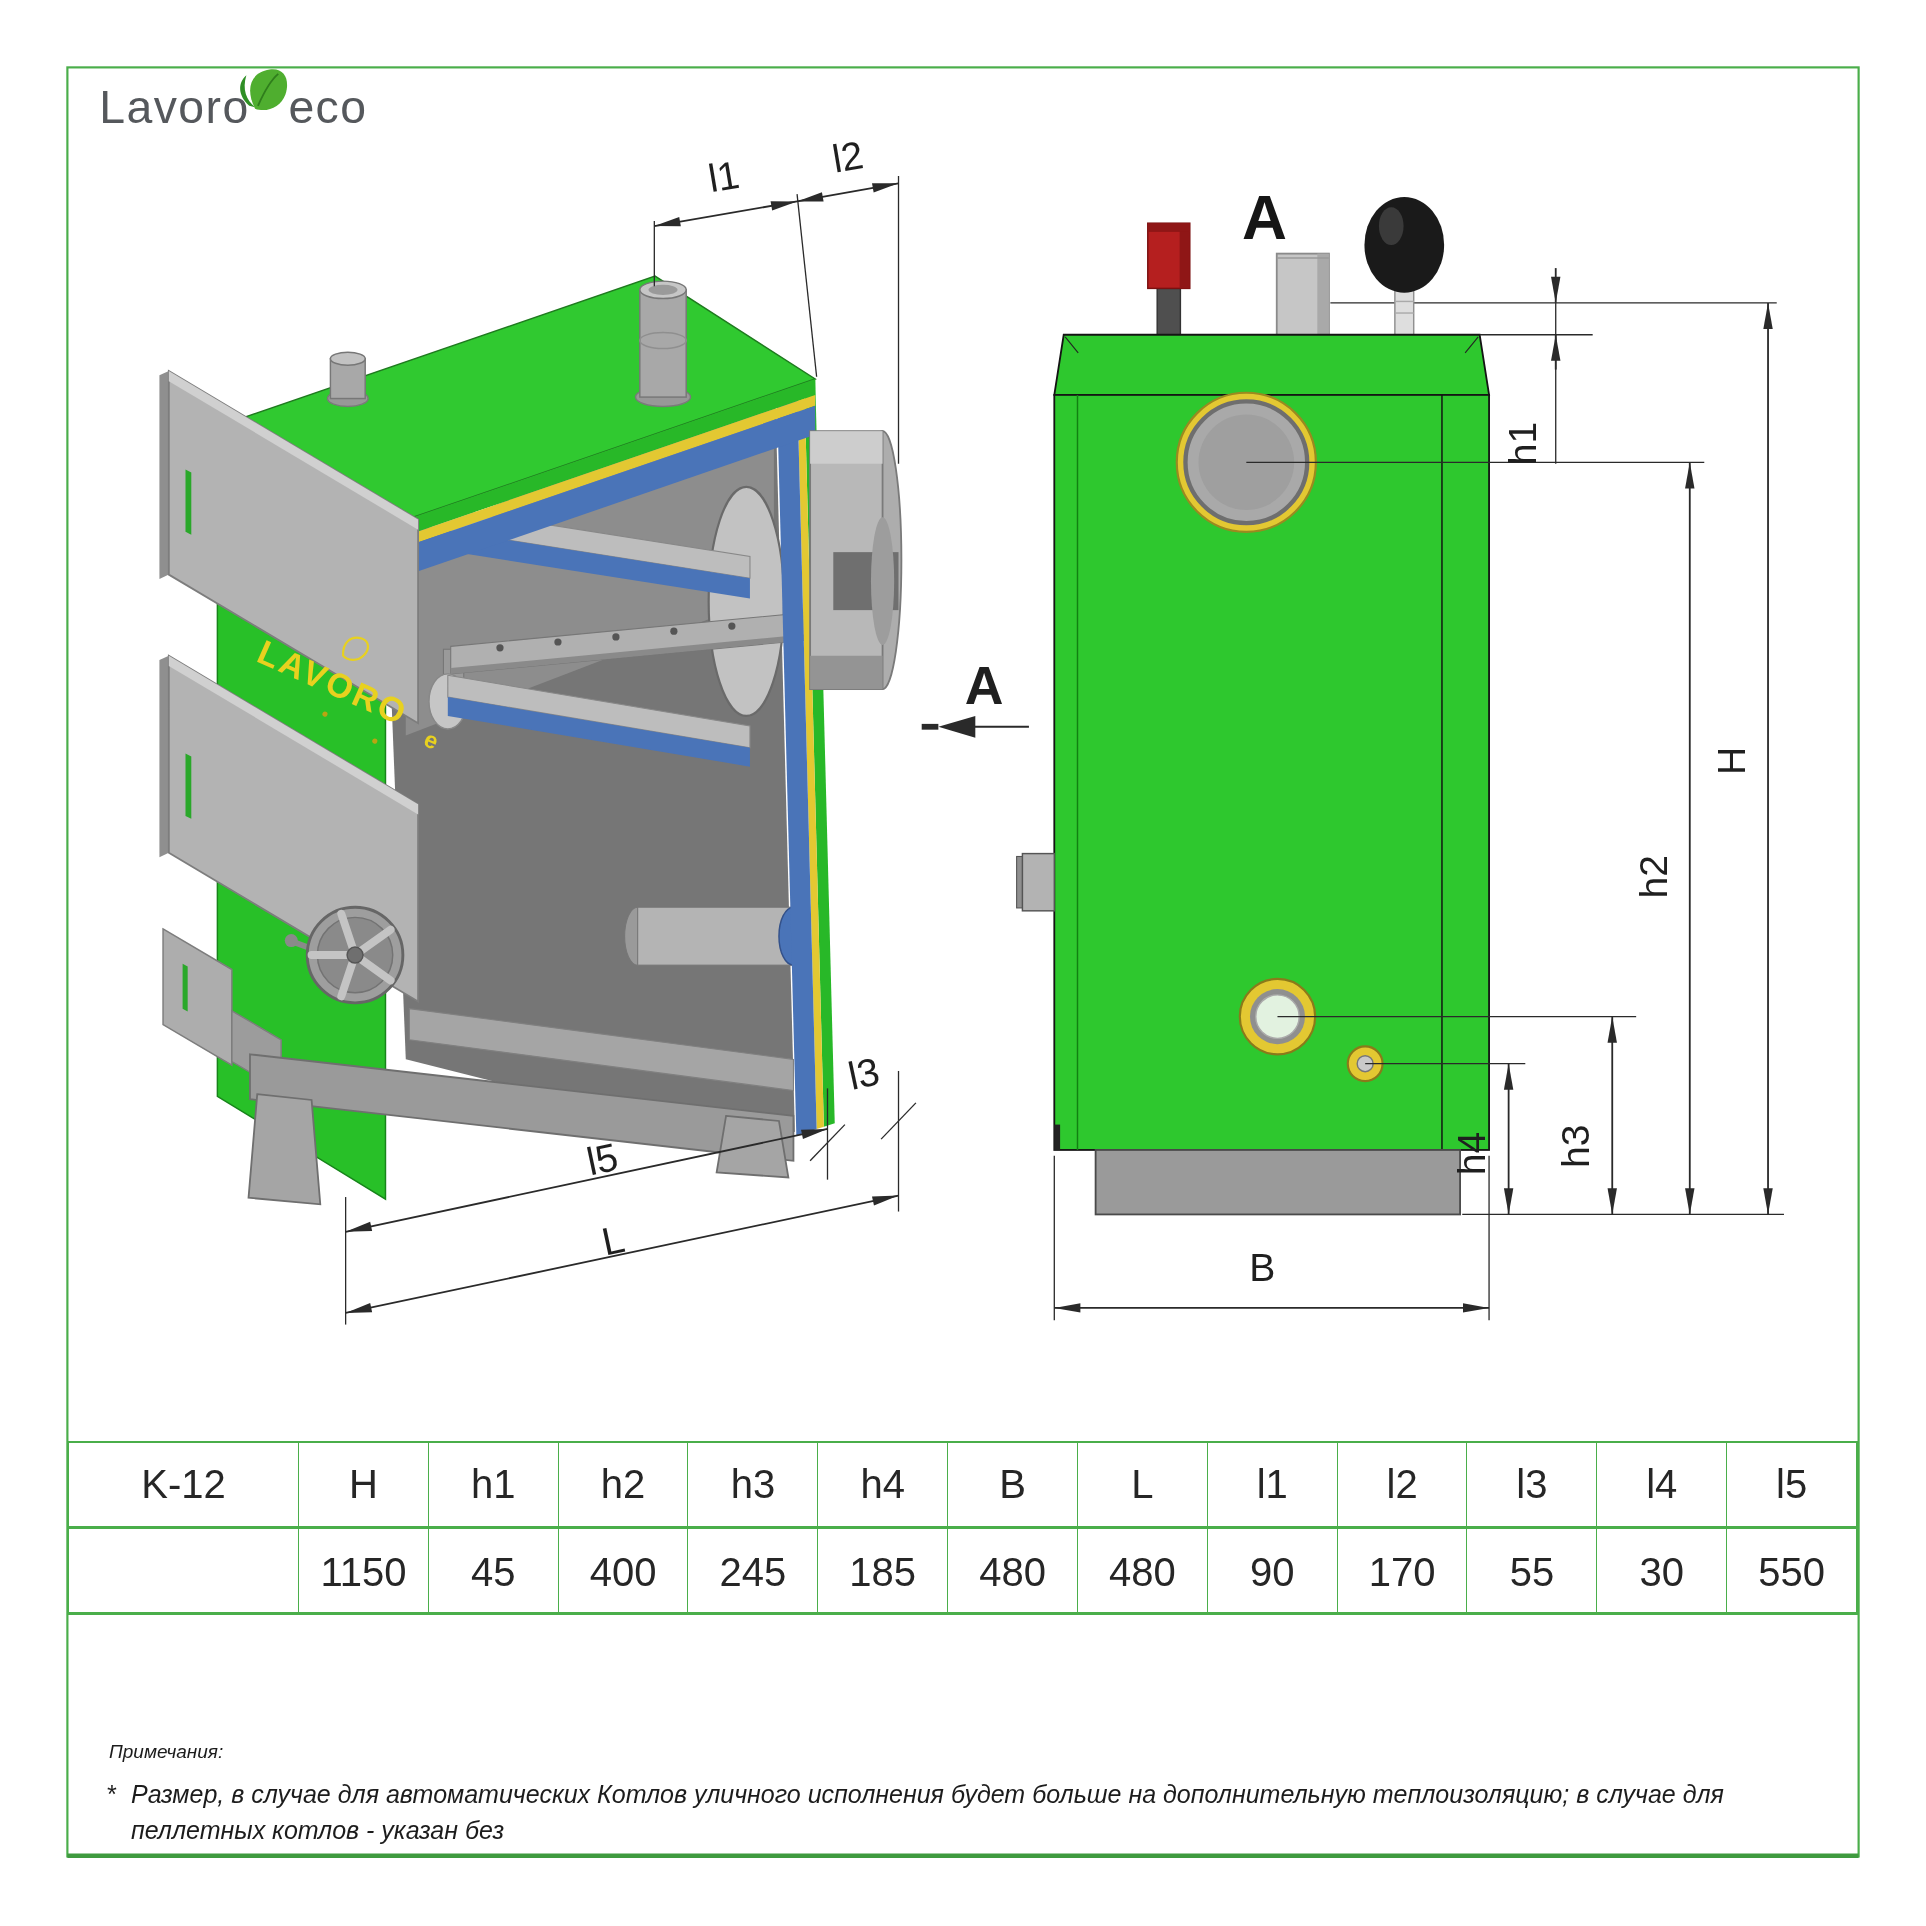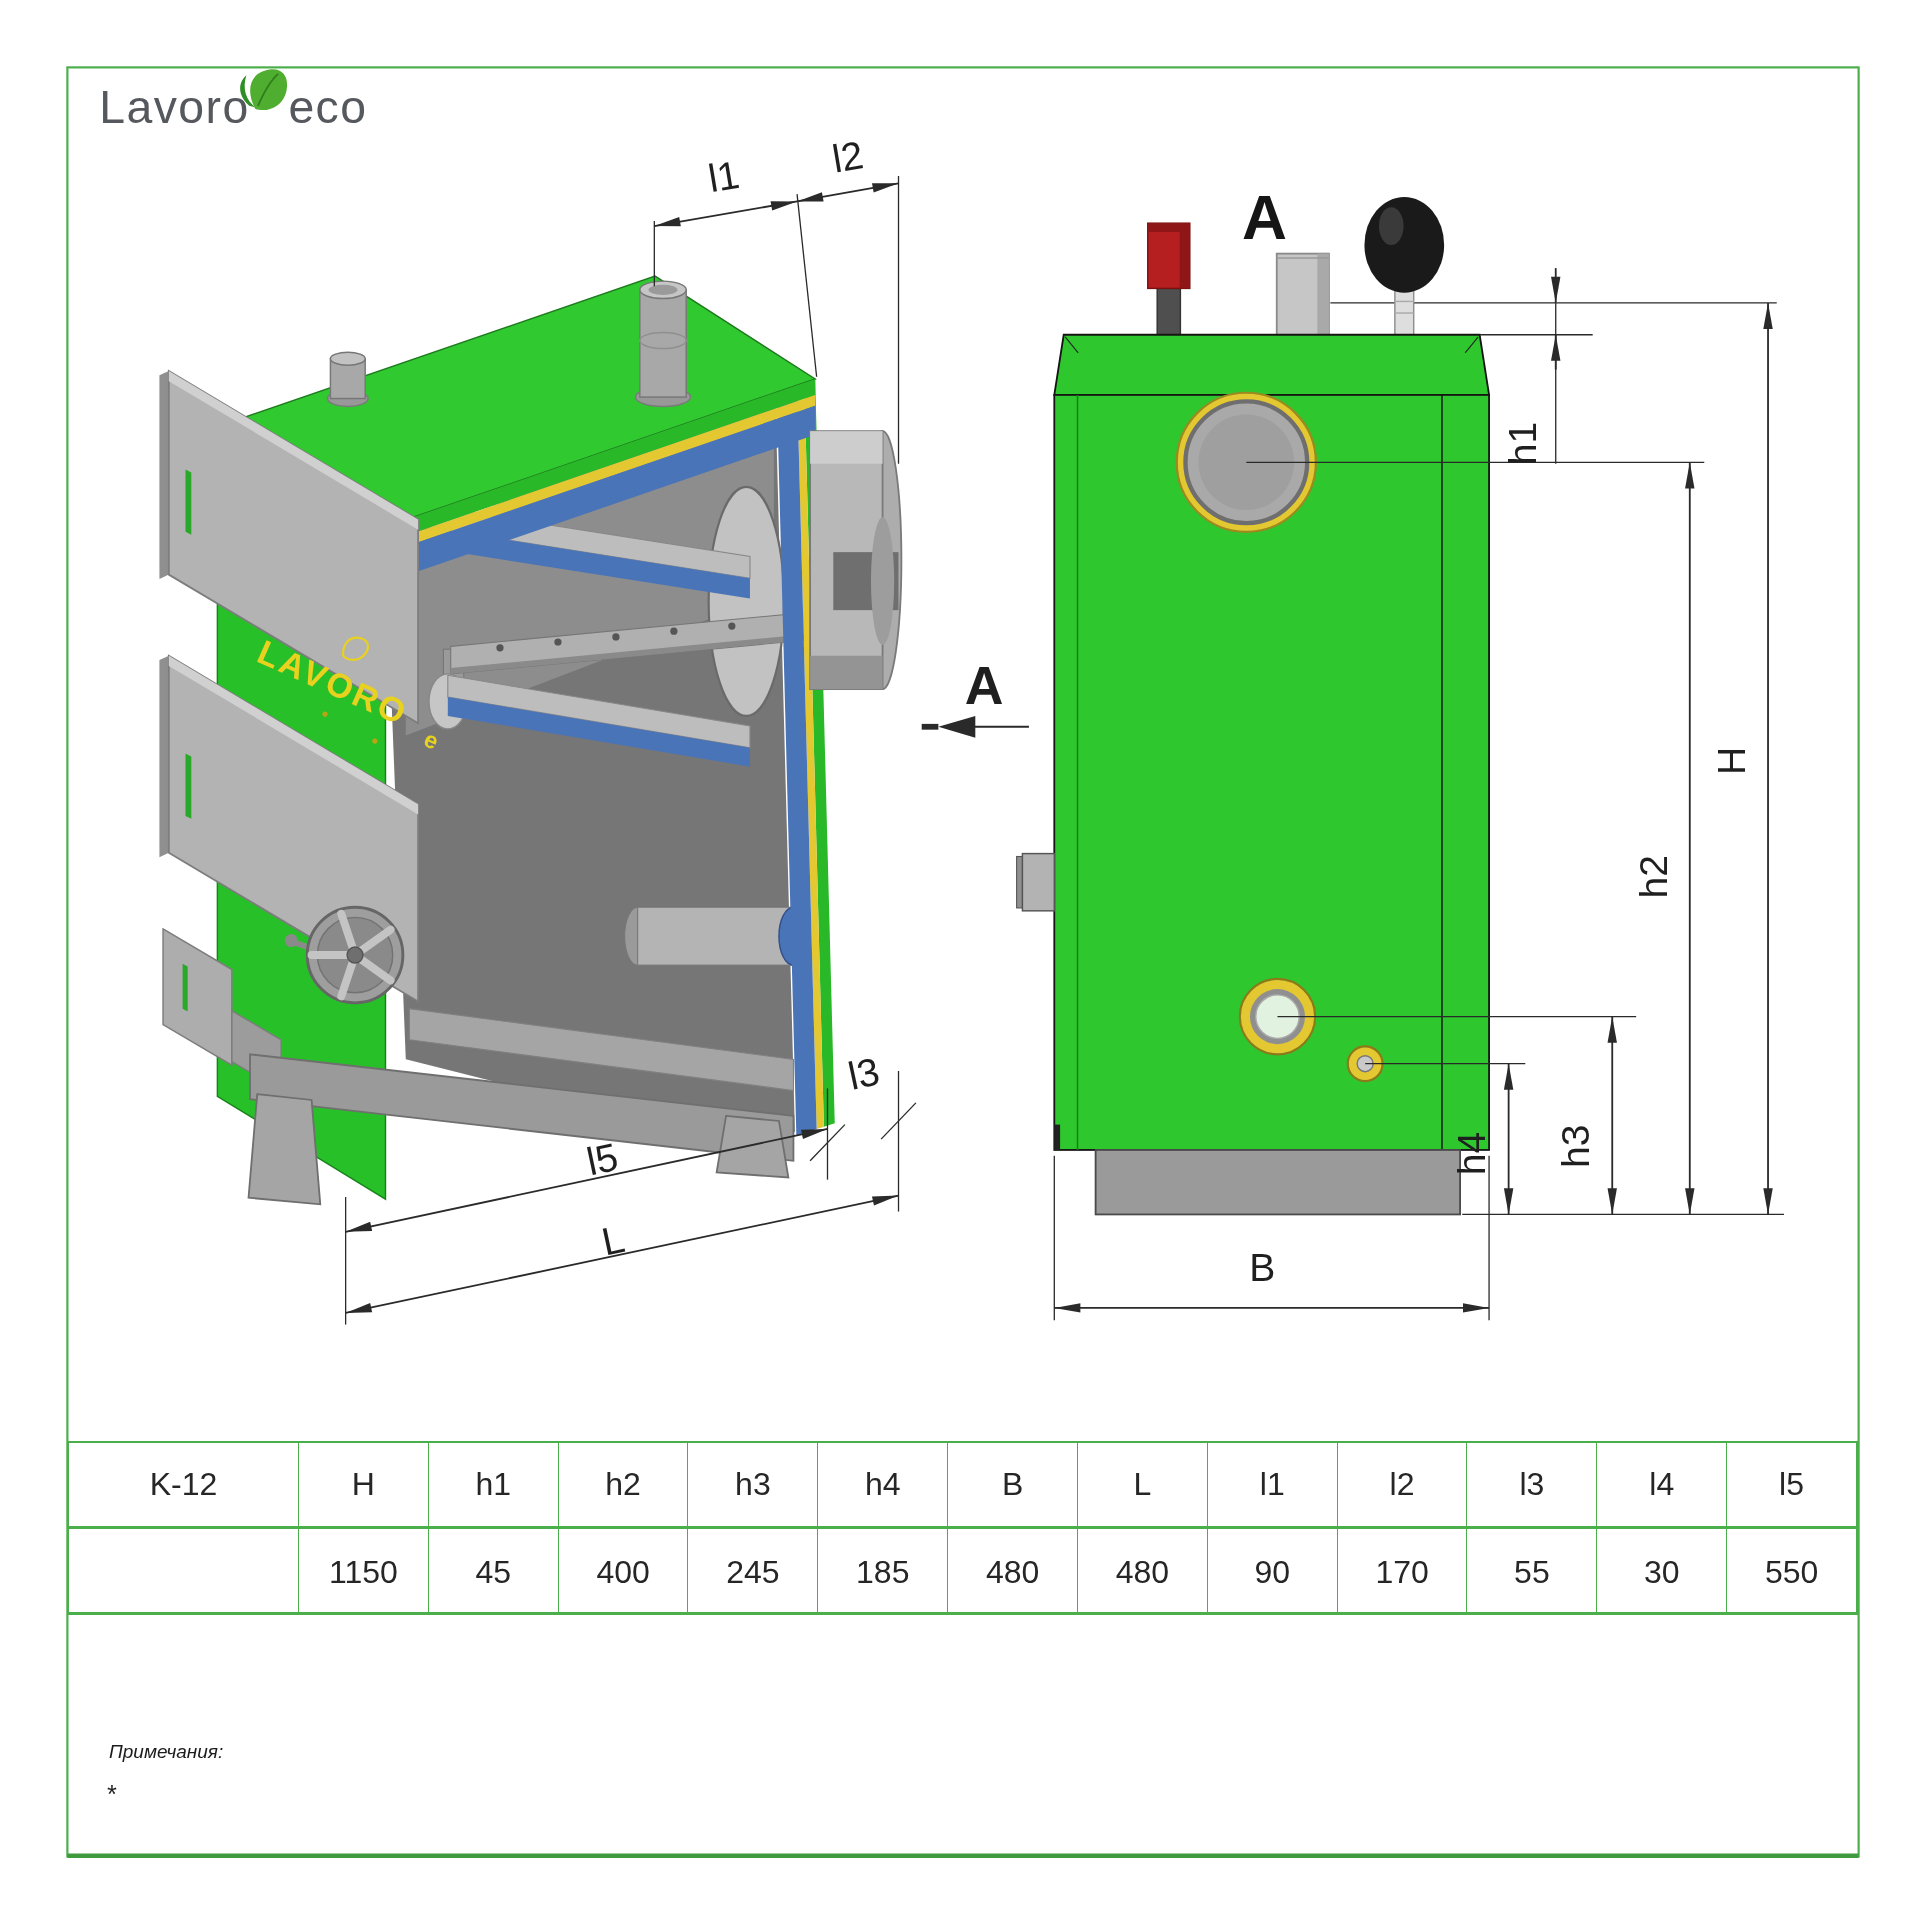--- a/index.html
+++ b/index.html
@@ -9,21 +9,21 @@
   .dim{stroke:#2a2a2a;stroke-width:2.5;marker-start:url(#arr);marker-end:url(#arr);}
   .dim1{stroke:#2a2a2a;stroke-width:2.5;marker-end:url(#arr);}
   .ext{stroke:#2a2a2a;stroke-width:1.8;}
   .thin{stroke:#2a2a2a;stroke-width:1.8;fill:none;}
 
   
   .spec-table{position:absolute;left:67px;top:1441px;width:1791px;height:174px;
     display:grid;grid-template-columns:229px repeat(12,1fr);grid-template-rows:86px 86px;
     border:2.2px solid #4aae4a;border-bottom-width:3.6px;background:#fff;box-sizing:border-box;}
   .spec-table .cell{display:flex;align-items:center;justify-content:center;
-    font-size:32px;color:#262626;border-left:1.4px solid #4aae4a;box-sizing:border-box;text-align:center;}
+    font-size:40px;color:#262626;border-left:1.4px solid #4aae4a;box-sizing:border-box;text-align:center;}
   .spec-table .cell.first{border-left:none;}
   .spec-table .cell.head{border-bottom:3.6px solid #4aae4a;}
 
   
   .notes{position:absolute;left:109px;top:1741px;width:1739px;color:#1c1c1c;font-style:italic;}
   .notes-title{font-size:19px;margin-bottom:13px;}
   .note-line{font-size:25px;line-height:36px;padding-left:22px;position:relative;}
   .note-star{position:absolute;left:-2.9px;top:0;}
   .note-line sub{font-size:16px;}
 </style>
@@ -342,17 +342,18 @@
   <div class="cell">55</div>
   <div class="cell">30</div>
   <div class="cell">550</div>
 </div>
 
 
 <div class="notes">
   <div class="notes-title">Примечания:</div>
   <div class="note-line">
     <span class="note-star">*</span>
+    <span>Размер, в случае для автоматических Котлов уличного исполнения будет больше на дополнительную теплоизоляцию; в случае для пеллетных котлов - указан без</span>
   </div>
 </div>
 
 </div>
 
 
 </body></html>

